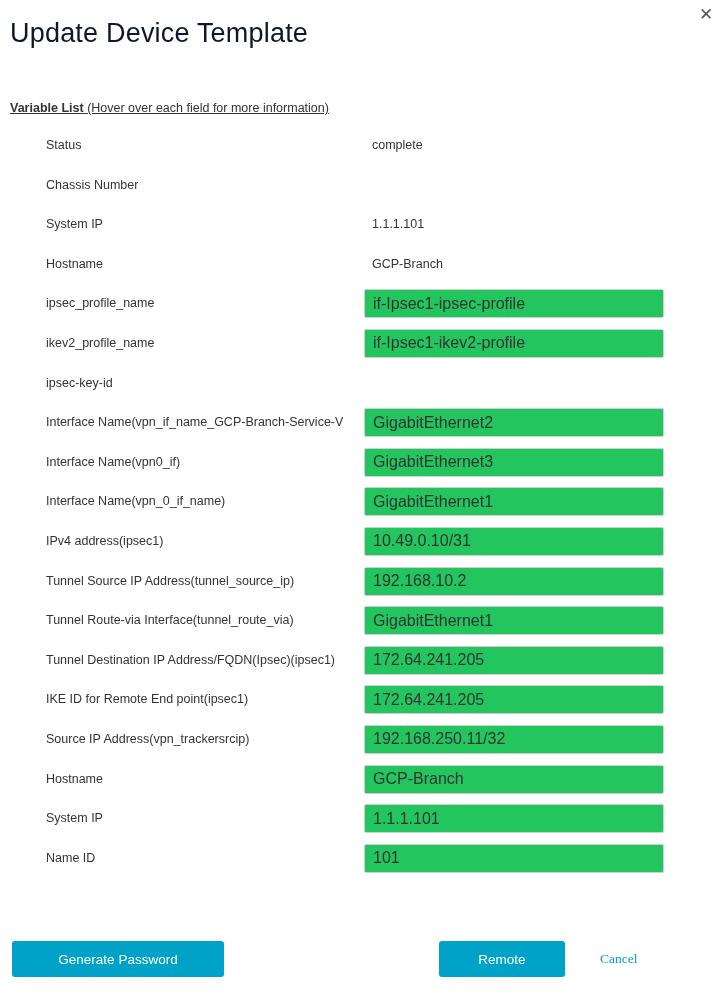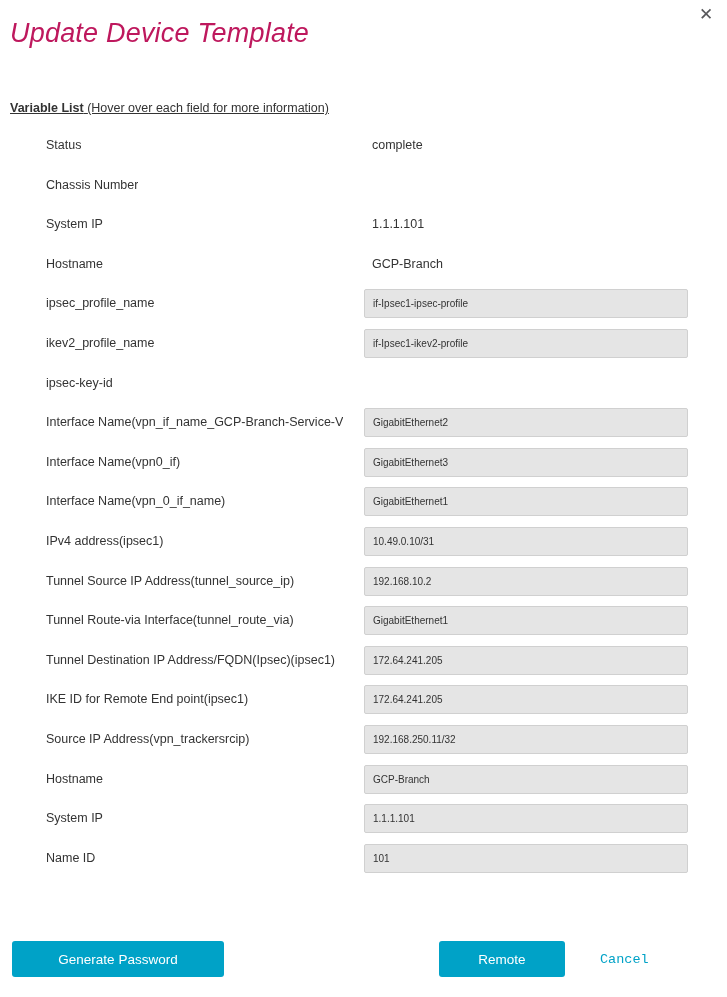--- a/index.html
+++ b/index.html
@@ -33,23 +33,22 @@
     font-size: 17px;
     cursor: pointer;
     user-select: none;
   }
   .title {
     position: absolute;
     left: 10px;
     top: 18px;
     font-size: 27px;
     font-weight: 400;
-    color: #be185d;
+    color: #0f172a;
     letter-spacing: 0.2px;
-    font-style: italic;
   }
   .varlist {
     position: absolute;
     left: 10px;
     top: 101px;
     font-size: 12.5px;
     color: #333;
     text-decoration: underline;
   }
   .varlist b {
@@ -83,28 +82,28 @@
     position: absolute;
     left: 336px;
     top: 8px;
     font-size: 12.5px;
     color: #333;
   }
   .row input.field {
     position: absolute;
     left: 328px;
     top: 1px;
-    width: 324px;
+    width: 300px;
     height: 29px;
     box-sizing: border-box;
     border: 1px solid #d0d0d0;
     border-radius: 2px;
-    background: #e5e5e5;
+    background: #22c55e;
     font-family: "Liberation Sans", sans-serif;
-    font-size: 10px;
+    font-size: 16px;
     color: #333;
     padding: 0 8px;
     outline: none;
   }
   .footer {
     position: absolute;
     left: 0;
     bottom: 20px;
     width: 727px;
     height: 36px;
@@ -137,21 +136,21 @@
     position: absolute;
     left: 600px;
     top: 0;
     background: transparent;
     color: #00a2c7;
     font-size: 13.5px;
     border: none;
     cursor: pointer;
     padding: 0;
     height: 36px;
-    font-family: Liberation Mono, monospace;
+    font-family: Liberation Serif, serif;
   }
 </style>
 </head>
 <body>
 
 <div class="dialog">
 
   <div class="close-btn">✕</div>
 
   <div class="title">Update Device Template</div>

